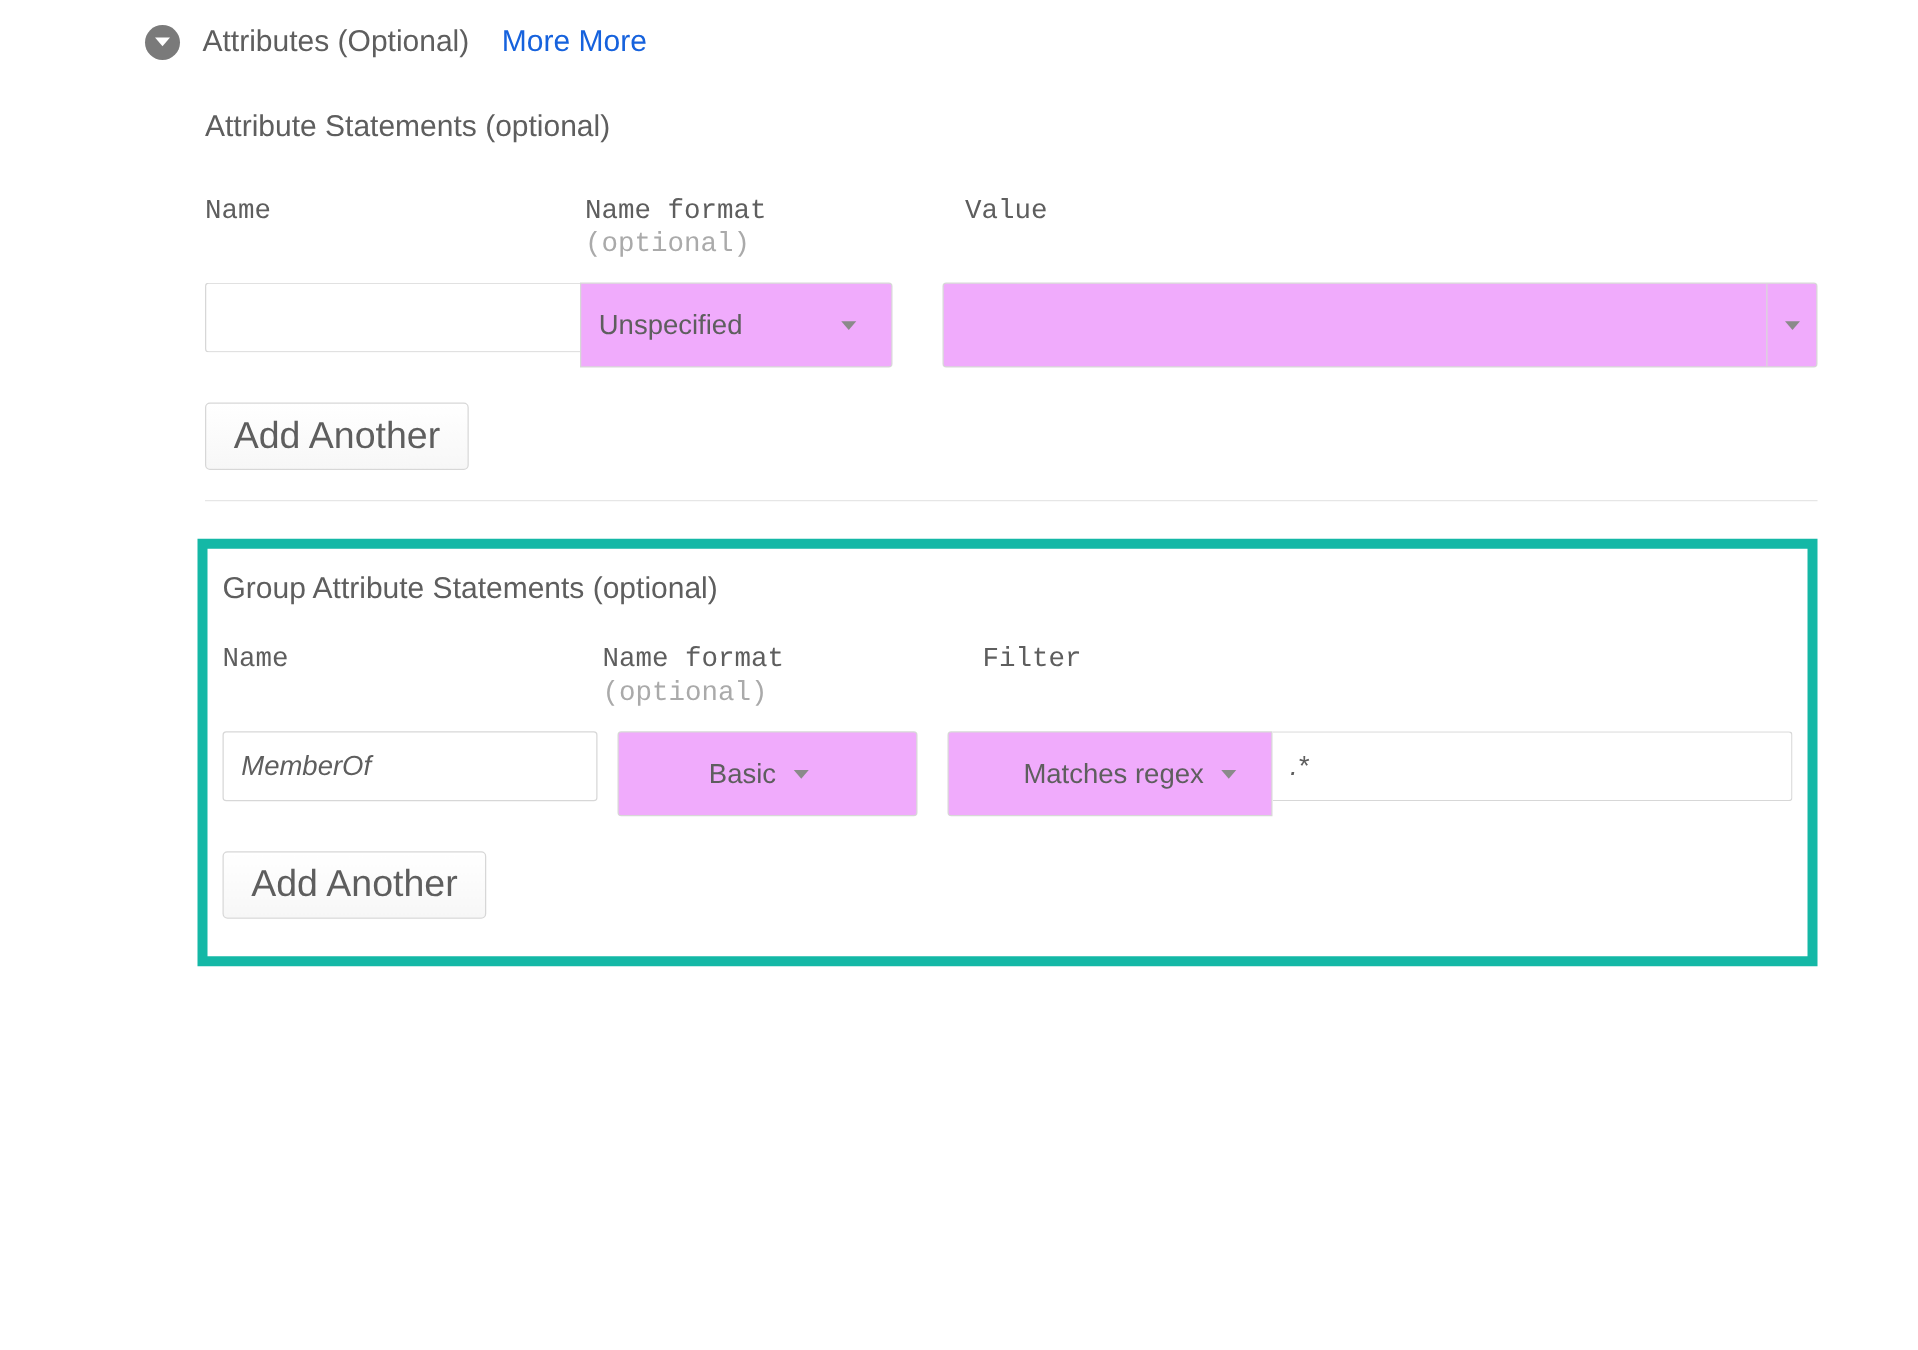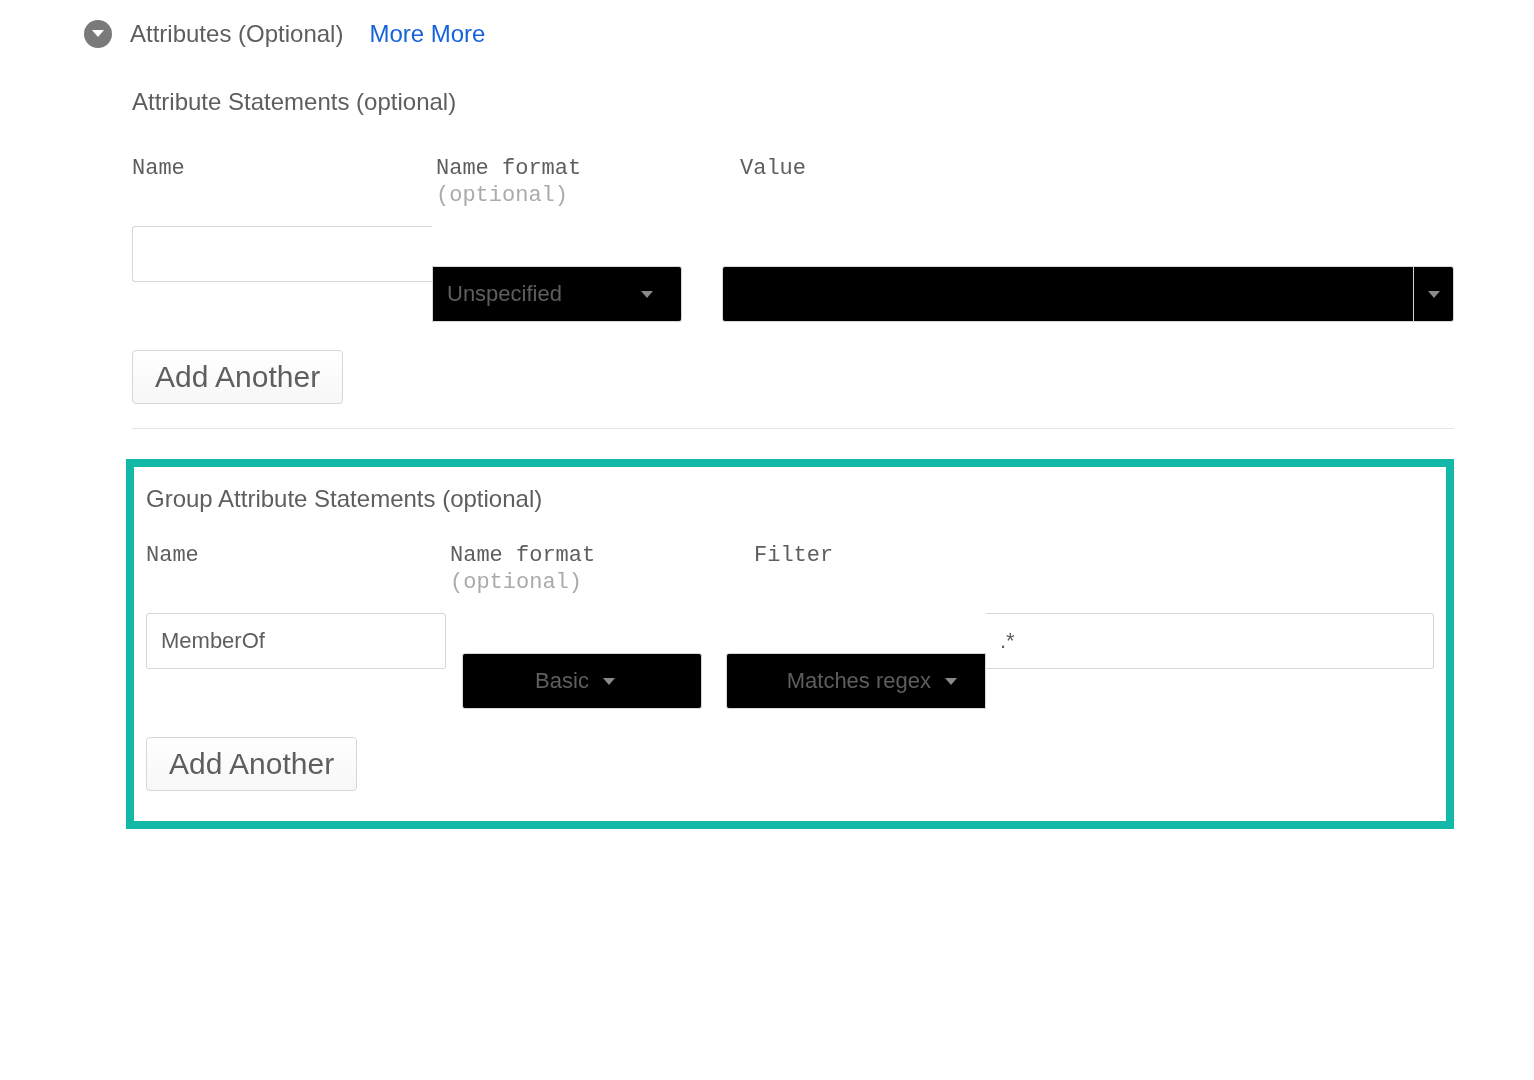--- a/index.html
+++ b/index.html
@@ -8,21 +8,21 @@
       padding: 0;
     }
     body {
       font-family: -apple-system, BlinkMacSystemFont, "Segoe UI", Helvetica, Arial, sans-serif;
       background: #ffffff;
       color: #5e5e5e;
       padding: 20px 0 40px 0;
       width: 1534px;
     }
     .content-wrap {
-      padding-left: 84px;
+      padding-left: 116px;
       padding-right: 80px;
     }
     .section-header-row {
       display: flex;
       align-items: center;
       gap: 18px;
       margin-bottom: 40px;
     }
     .chevron-circle {
       width: 28px;
@@ -87,35 +87,35 @@
     }
     .text-input {
       height: 56px;
       border: 1px solid #d7d7d7;
       border-radius: 3px;
       background: #ffffff;
       font-size: 22px;
       color: #5e5e5e;
       padding: 0 14px;
       outline: none;
+      font-style: italic;
     }
     .dropdown {
-      height: 56px;
+      height: 68px;
       border: 1px solid #d7d7d7;
       border-radius: 3px;
-      background: #000000;
+      background: #f0abfc;
       font-size: 22px;
       color: #5e5e5e;
       padding: 0 14px;
       display: flex;
       align-items: center;
       justify-content: space-between;
       cursor: pointer;
       position: relative;
-      margin-top: 40px;
     }
     .dropdown .arrow-box {
       width: 40px;
       height: 100%;
       display: flex;
       align-items: center;
       justify-content: center;
       border-left: none;
     }
     .dropdown-with-border-arrow .arrow-box {

